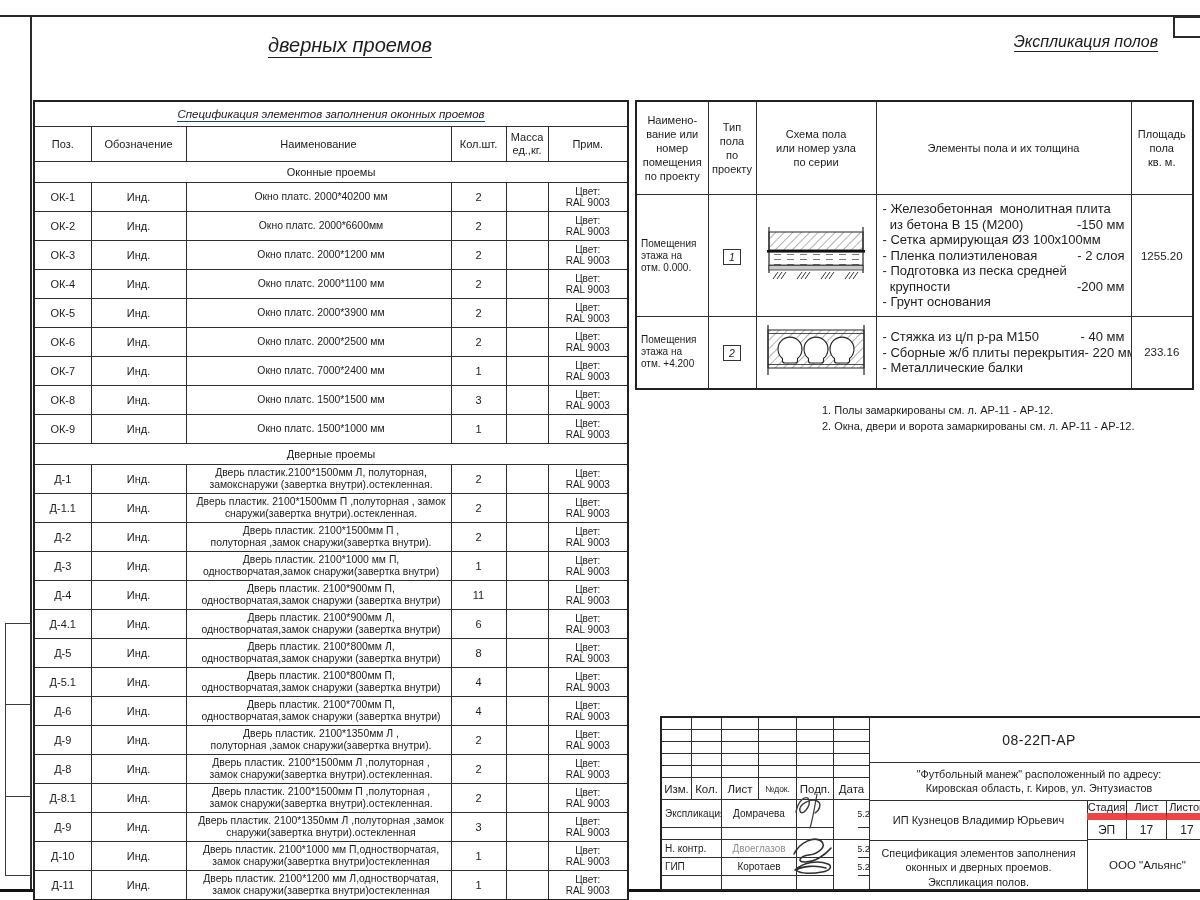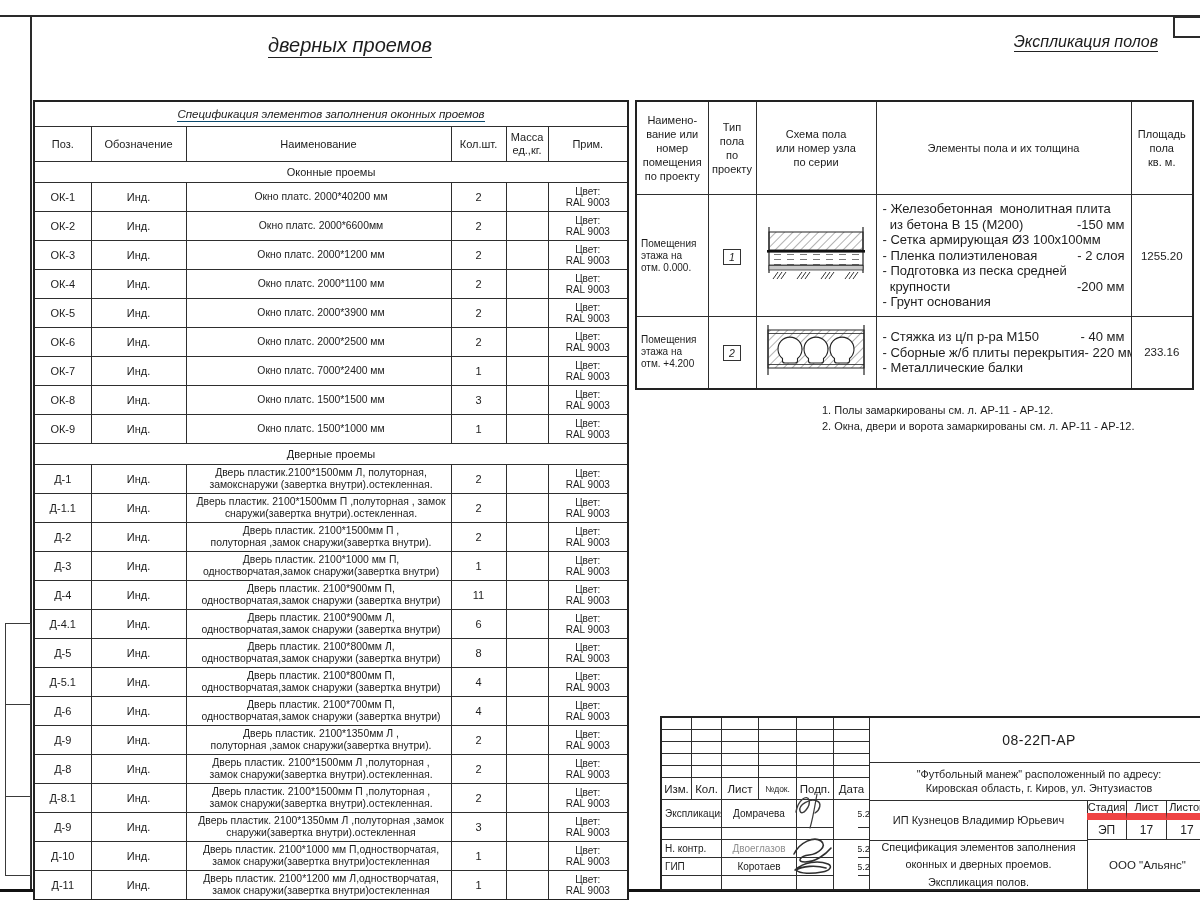--- a/index.html
+++ b/index.html
@@ -88,21 +88,21 @@
     display:flex;flex-direction:column;align-items:center;justify-content:center;font-size:10.8px;line-height:14px;text-align:center;}
   .tb-comp{position:absolute;left:208px;top:82px;width:217px;height:40px;
     border-right:1px solid #2e2e2e;border-bottom:1px solid #2e2e2e;
     display:flex;align-items:center;justify-content:center;font-size:11px;text-align:center;}
   .tb-stage{position:absolute;left:425px;top:82px;width:121px;height:40px;
     display:grid;grid-template-columns:40px 40px 41px;grid-template-rows:20px 20px;border-bottom:1px solid #2e2e2e;box-sizing:border-box;}
   .sgc{border-right:1px solid #2e2e2e;border-bottom:7px solid #ef4444;
     display:flex;align-items:center;justify-content:center;font-size:11px;}
   .sgc.val{font-size:12px;border-bottom:none;}
   .tb-title{position:absolute;left:208px;top:122px;width:217px;height:49px;border-right:1px solid #2e2e2e;
-    display:flex;flex-direction:column;align-items:center;justify-content:space-between;
+    display:flex;flex-direction:column;align-items:center;justify-content:flex-end;
     font-size:10.8px;line-height:14.5px;text-align:center;}
   .tb-org{position:absolute;left:425px;top:122px;width:121px;height:49px;
     display:flex;align-items:center;justify-content:center;font-size:11.5px;}
   .sig{position:absolute;pointer-events:none;}
   .sig1{left:128px;top:72px;}
   .sig2{left:126px;top:114px;}
 </style>
 </head>
 <body>
 

